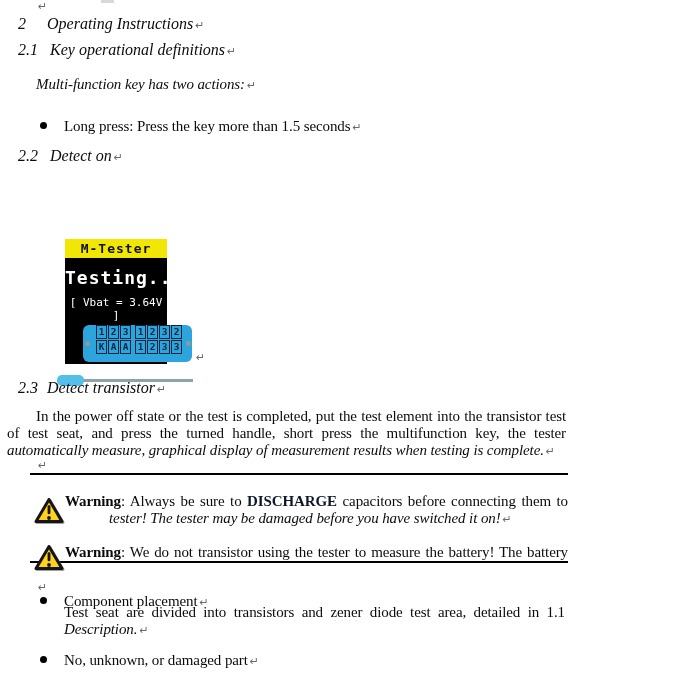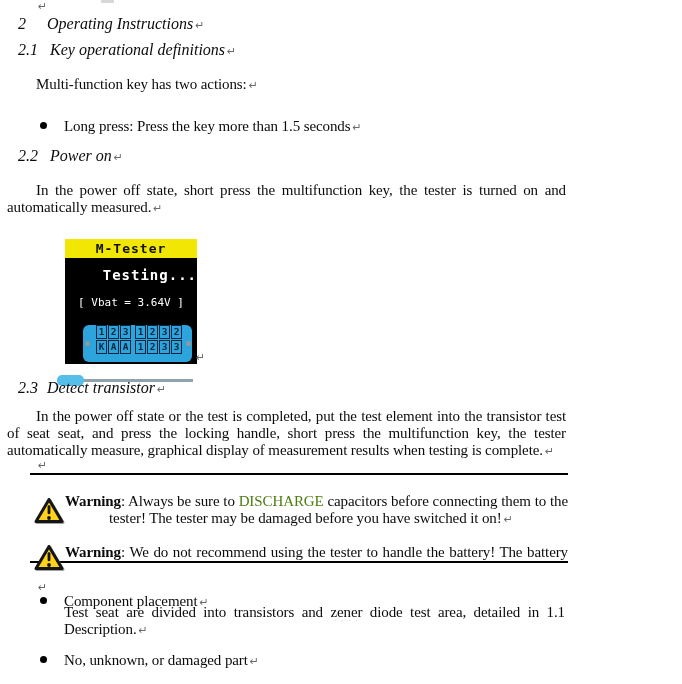--- a/index.html
+++ b/index.html
@@ -5,37 +5,37 @@
   html,body{margin:0;padding:0;background:#fff;}
   .page{position:relative;width:682px;height:684px;background:#ffffff;overflow:hidden;
         font-family:"Liberation Serif",serif;font-size:15px;color:#0b0b0b;}
   .abs{position:absolute;}
   .heading{font-size:16px;white-space:nowrap;font-style:italic;}
   .hnum{display:inline-block;}
   .w29{width:29px;}
   .w32{width:32px;}
   .pilcrow{color:#6a6a6a;font-size:11px;font-family:"DejaVu Sans",sans-serif;margin-left:2px;}
   .line{line-height:17px;letter-spacing:-0.1px;}
-  .nline{white-space:nowrap;}
+  .nline{white-space:nowrap;font-style:italic;}
   .jline{text-align:justify;text-align-last:justify;text-justify:inter-word;overflow:hidden;max-height:17px;}
   .bullet-row{white-space:nowrap;}
   .dot{display:inline-block;width:7px;height:7px;border-radius:50%;background:#000;margin-right:17px;vertical-align:2px;}
   .wavy-red{text-decoration:underline wavy #e01212;text-decoration-thickness:1px;text-underline-offset:3px;text-decoration-skip-ink:none;}
   .wavy-green{text-decoration:underline wavy #1ca01c;text-decoration-thickness:1px;text-underline-offset:3px;text-decoration-skip-ink:none;}
-  .highlight-red{color:#4d7c0f;font-weight:normal;}
+  .highlight-red{color:#0f172a;font-weight:bold;}
   .bold{font-weight:bold;}
   .artifact{background:#d8d8d8;}
 
   
-  .tester{width:132px;height:125px;font-family:"DejaVu Sans Mono",monospace;}
+  .tester{width:102px;height:125px;font-family:"DejaVu Sans Mono",monospace;}
   .tester-header{height:19px;background:#f1e604;color:#111;text-align:center;line-height:19px;
                  font-size:13px;font-weight:700;letter-spacing:1px;}
   .tester-screen{position:relative;height:106px;background:#000;}
-  .tester-status{position:absolute;top:9px;left:0;right:0;text-align:right;color:#fff;
-                 font-size:14px;font-weight:700;letter-spacing:1px;}
+  .tester-status{position:absolute;top:9px;left:0;right:0;text-align:left;color:#fff;
+                 font-size:18px;font-weight:700;letter-spacing:1px;}
   .tester-vbat{position:absolute;top:38px;left:0;right:0;text-align:center;color:#fff;font-size:11px;}
   .pin-panel{position:absolute;left:18px;top:67px;width:109px;height:37px;background:#2ea4dc;border-radius:6px;}
   .pin-dot{position:absolute;width:5px;height:5px;border-radius:50%;background:#8d9aa3;top:16px;}
   .pin-dot-left{left:2px;}
   .pin-dot-right{right:1px;}
   .pinrow{display:flex;gap:4px;margin:0 0 1px 13px;}
   .pinrow:first-child{margin-top:3px;}
   .pingroup{display:flex;gap:1px;}
   .pinbox{width:9px;height:12px;border:1.5px solid #06253e;color:#06253e;font-size:9.5px;font-weight:700;
           line-height:12px;text-align:center;}
@@ -70,27 +70,23 @@
   <div class="abs line nline" style="left:36px;top:76px;">
     <span>Multi-function key has two actions:</span><span class="pilcrow">↵</span>
   </div>
 
 
   <div class="abs line bullet-row" style="left:40px;top:118px;">
     <span class="dot"></span><span>Long press: Press the key more than 1.5 seconds</span><span class="pilcrow">↵</span>
   </div>
 
   <div class="abs heading" style="left:18px;top:147px;">
-    <span class="hnum w32">2.2</span><span>Power on</span><span class="pilcrow">↵</span>
+    <span class="hnum w32">2.2</span><span>Detect on</span><span class="pilcrow">↵</span>
   </div>
 
-  <div class="abs" style="left:7px;top:182px;width:559px;">
-    <div class="line jline" style="padding-left:29px;"><span>In the power off state, short press the multifunction key, the tester is turned on and</span></div>
-    <div class="line nline"><span>automatically measured.</span><span class="pilcrow">↵</span></div>
-  </div>
 
 
   <div class="abs tester" style="left:65px;top:239px;">
     <div class="tester-header">M-Tester</div>
     <div class="tester-screen">
       <div class="tester-status">Testing...</div>
       <div class="tester-vbat">[ Vbat = 3.64V ]</div>
       <div class="pin-panel">
         <span class="pin-dot pin-dot-left"></span>
         <span class="pin-dot pin-dot-right"></span>
@@ -127,21 +123,21 @@
   </div>
 
   <div class="abs pilcrow" style="left:194px;top:351px;">↵</div>
 
   <div class="abs heading" style="left:18px;top:379px;">
     <span class="hnum w29">2.3</span><span>Detect transistor</span><span class="pilcrow">↵</span>
   </div>
 
   <div class="abs" style="left:7px;top:408px;width:559px;">
     <div class="line jline" style="padding-left:29px;"><span>In the power off state or the test is completed, put the test element into the transistor test area</span></div>
-    <div class="line jline"><span>of seat seat, and press the locking handle, short press the multifunction key, the tester</span></div>
+    <div class="line jline"><span>of test seat, and press the turned handle, short press the multifunction key, the tester</span></div>
     <div class="line nline"><span>automatically measure, graphical display of measurement results when testing is complete.</span><span class="pilcrow">↵</span></div>
   </div>
 
   <div class="abs pilcrow" style="left:36px;top:459px;">↵</div>
 
   <div class="abs warnbox" style="left:30px;top:473px;">
     <div class="warn">
       <span class="warn-icon" style="top:4px;">
         <svg width="30" height="27" viewBox="0 0 30 27">
             <path d="M15 2.5 L28 24.5 H2 Z" fill="#ffd21e" stroke="#151515" stroke-width="3" stroke-linejoin="round"></path>
@@ -153,21 +149,21 @@
       <div class="line nline l2"><span>tester! The tester may be damaged before you have switched it on!</span><span class="pilcrow">↵</span></div>
     </div>
     <div class="warn second">
       <span class="warn-icon" style="top:0px;">
         <svg width="30" height="27" viewBox="0 0 30 27">
             <path d="M15 2.5 L28 24.5 H2 Z" fill="#ffd21e" stroke="#151515" stroke-width="3" stroke-linejoin="round"></path>
             <rect x="13.6" y="8.2" width="2.8" height="9" rx="1.3" fill="#151515"></rect>
             <circle cx="15" cy="21" r="1.9" fill="#151515"></circle>
           </svg>
       </span>
-      <div class="line jline l1"><span class="bold">Warning</span><span>: </span><span>We do not recommend using the tester to handle the battery! The battery</span></div>
+      <div class="line jline l1"><span class="bold">Warning</span><span>: </span><span>We do not transistor using the tester to measure the battery! The battery</span></div>
     </div>
   </div>
 
   <div class="abs pilcrow" style="left:36px;top:581px;">↵</div>
 
   <div class="abs line bullet-row" style="left:40px;top:593px;">
     <span class="dot"></span><span>Component placement</span><span class="pilcrow">↵</span>
   </div>
 
   <div class="abs" style="left:64px;top:604px;width:501px;">

